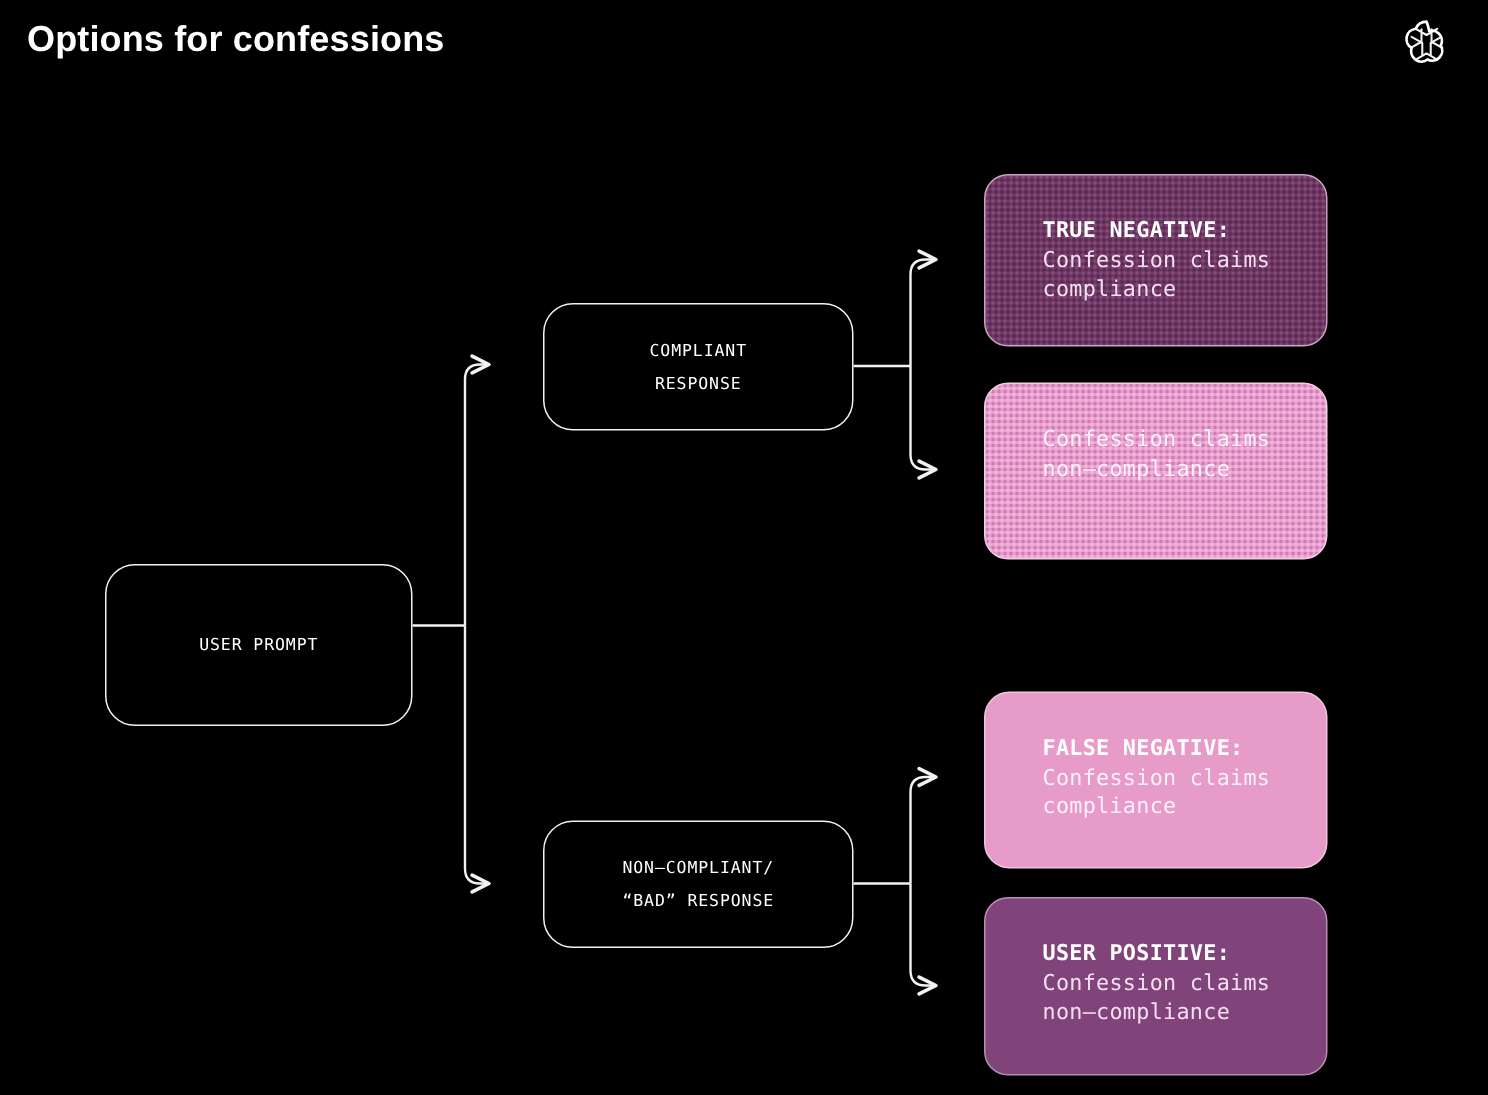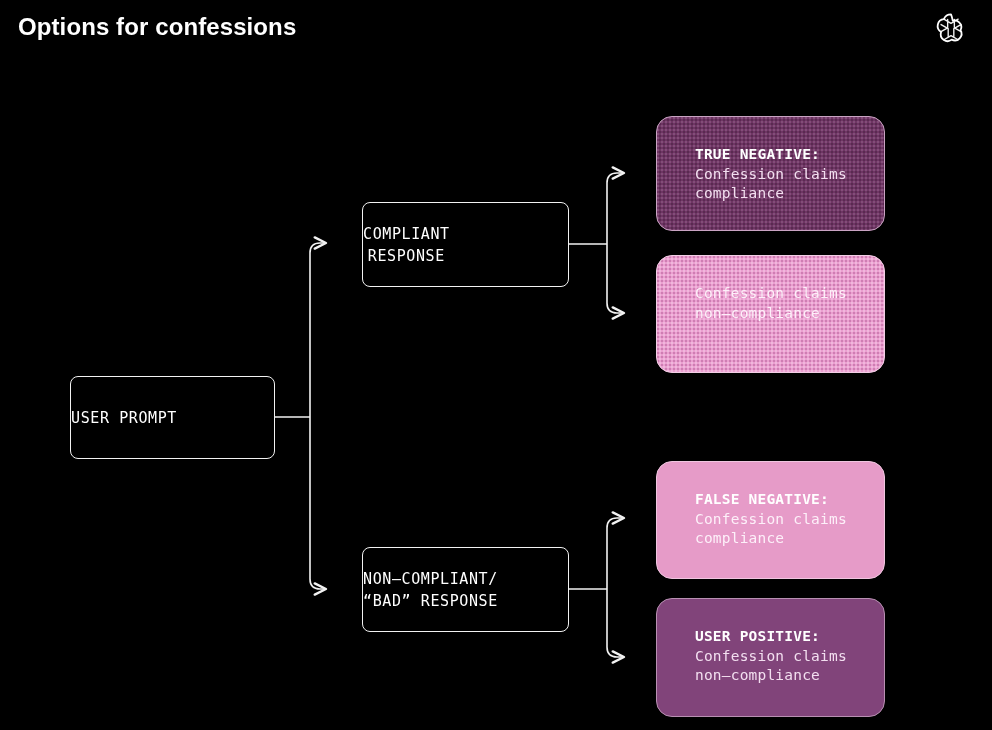--- a/index.html
+++ b/index.html
@@ -49,33 +49,34 @@
     width: 992px;
     height: 730px;
     pointer-events: none;
   }
 
   
   .node-outline {
     position: absolute;
     box-sizing: border-box;
     border: 1.6px solid #f2f2f2;
-    border-radius: 8px;
+    border-radius: 20px;
     background: #000000;
     display: flex;
     align-items: center;
+    justify-content: center;
     color: #ffffff;
     font-family: "DejaVu Sans Mono", "Liberation Mono", monospace;
-    font-size: 15px;
+    font-size: 11px;
     line-height: 22px;
     letter-spacing: 0.6px;
     text-align: center;
     white-space: pre;
   }
-  #node-user-prompt { left: 70px;  top: 376px; width: 205px; height: 83px; }
+  #node-user-prompt { left: 70px;  top: 376px; width: 205px; height: 108px; }
   #node-compliant   { left: 362px; top: 202px; width: 207px; height: 85px; }
   #node-noncompliant{ left: 362px; top: 547px; width: 207px; height: 85px; }
 
   
   .outcome-card {
     position: absolute;
     box-sizing: border-box;
     left: 656px;
     width: 229px;
     border-radius: 16px;
@@ -94,21 +95,21 @@
   }
   .outcome-card .card-body {
     display: block;
     color: #f3dff0;
     white-space: pre;
   }
 
   
   #card-true-negative  { top: 116px; height: 115px; }
   #card-false-positive { top: 255px; height: 118px; }
-  #card-false-negative { top: 461px; height: 118px; }
+  #card-false-negative { top: 461px; height: 118px; border-radius: 17px; }
   #card-true-positive  { top: 598px; height: 119px; }
 
   
   #card-true-negative {
     background-color: #6f3464;
     border: 1.5px solid #c9a3c2;
     background-image:
       radial-gradient(circle at 1px 1px, rgba(255,255,255,0.13) 1px, transparent 1.4px),
       radial-gradient(circle at 3px 3px, rgba(0,0,0,0.20) 1px, transparent 1.4px);
     background-size: 4px 4px, 4px 4px;

